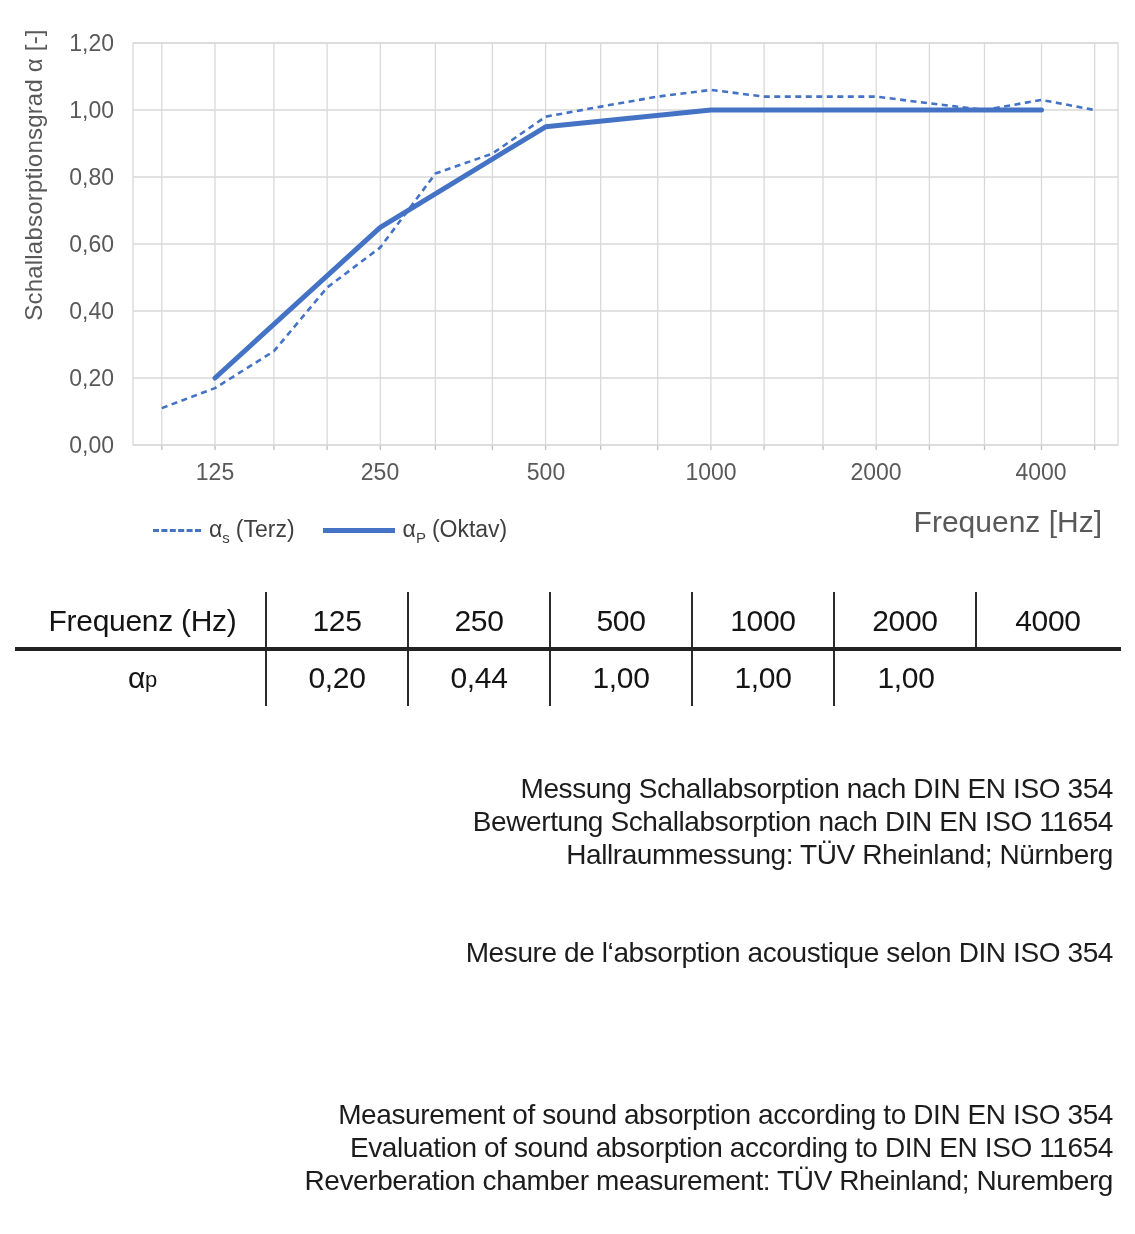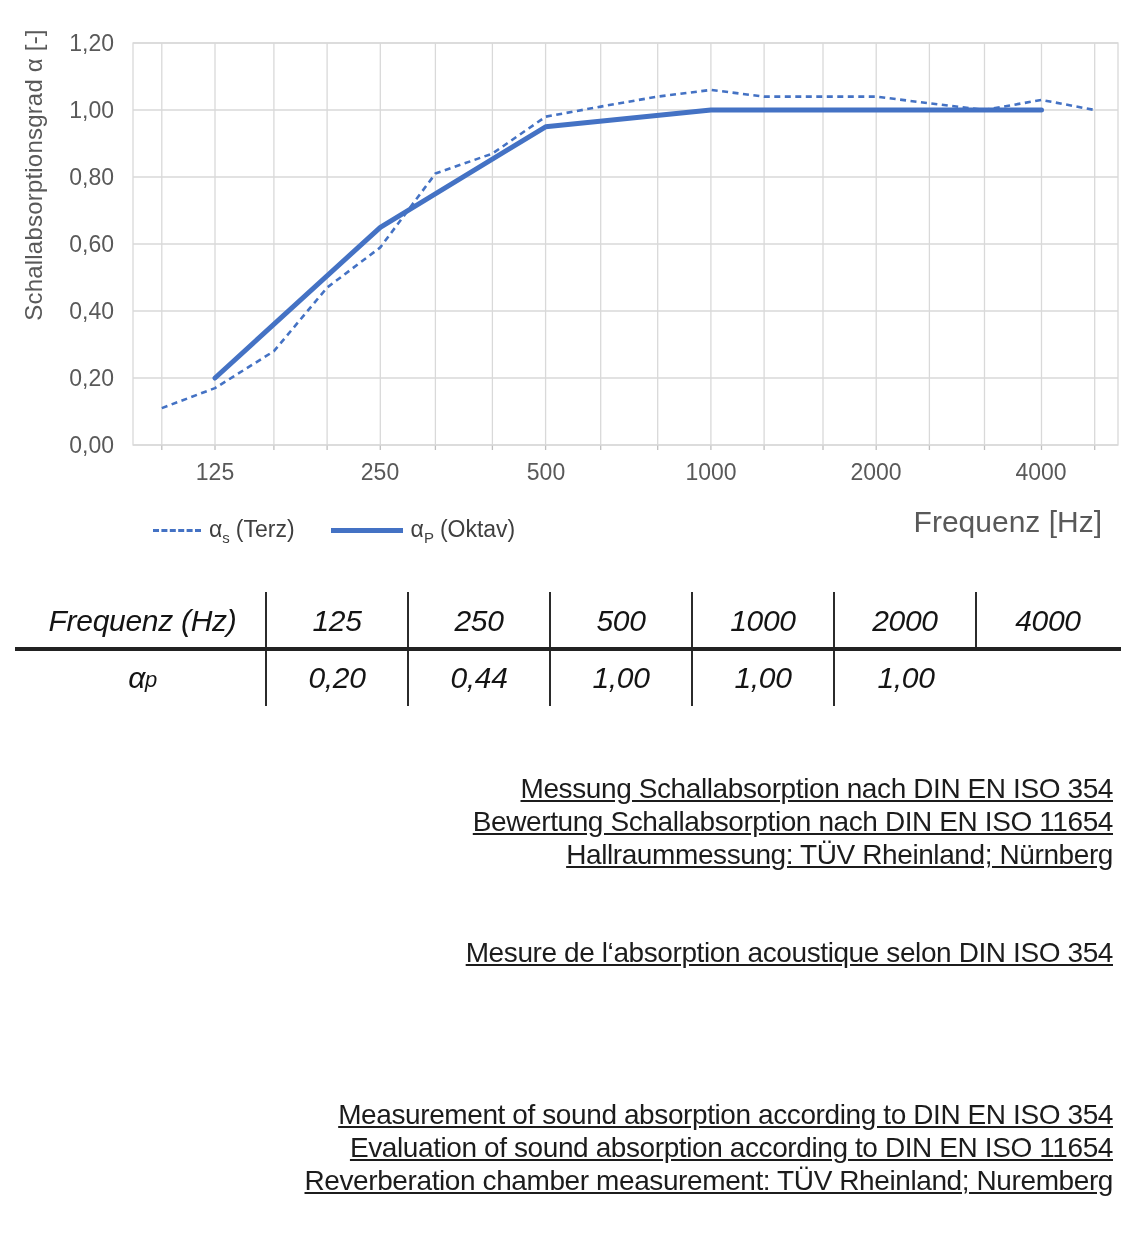--- a/index.html
+++ b/index.html
@@ -17,47 +17,47 @@
   .tick{stroke:#bfbfbf;stroke-width:1.3;}
   .plot-border{stroke:#d9d9d9;stroke-width:1.3;fill:none;}
   .series-solid{fill:none;stroke-width:5;stroke-linejoin:round;stroke-linecap:round;}
   .series-dashed{fill:none;stroke-width:2.6;stroke-dasharray:6 4.5;stroke-linejoin:round;}
   .tick-label{font-size:23px;fill:#595959;font-family:"Liberation Sans",sans-serif;}
 
   .x-axis-title{
     position:absolute;right:33px;top:505px;font-size:30px;color:#595959;
   }
 
-  .legend{position:absolute;left:153px;top:516px;display:flex;align-items:flex-end;column-gap:36px;}
+  .legend{position:absolute;left:153px;top:516px;display:flex;align-items:flex-end;column-gap:28px;}
   .legend-item{display:flex;align-items:center;column-gap:8px;}
   .swatch{display:inline-block;height:0;}
   .swatch.dashed{width:48px;border-top:3px dashed #4472C4;}
   .swatch.solid{width:72px;border-top:5px solid #4472C4;}
   .legend-label{font-size:23px;color:#3f3f3f;white-space:nowrap;}
   .legend-label sub{font-size:15px;}
   .legend-label .rest{margin-left:6px;}
 
   
   .freq-table{
     position:absolute;top:592px;left:20px;
     display:grid;grid-template-columns:247px 142px 142px 142px 142px 142px 142px;
     grid-auto-rows:57px;
   }
   .ft-cell{
     display:flex;align-items:center;justify-content:center;
-    font-size:30px;color:#141414;letter-spacing:-0.3px;white-space:nowrap;font-style:italic;
+    font-size:30px;color:#141414;letter-spacing:-0.3px;white-space:nowrap;
   }
   .ft-cell.divider{border-right:2.5px solid #2b2b2b;}
   .ft-cell sub{font-size:22px;position:relative;top:2px;}
   .table-rule{position:absolute;top:647px;left:15px;width:1106px;height:4px;background:#222;}
 
   
   .note{
     position:absolute;right:22px;text-align:right;
-    font-size:28px;line-height:33px;color:#1c1c1c;letter-spacing:-0.4px;white-space:nowrap;text-decoration:underline;
+    font-size:28px;line-height:33px;color:#1c1c1c;letter-spacing:-0.4px;white-space:nowrap;
   }
   .note-de{top:772px;}
   .note-fr{top:936px;}
   .note-en{top:1098px;}
 </style>
 </head>
 <body>
 
 <div class="page">
 

